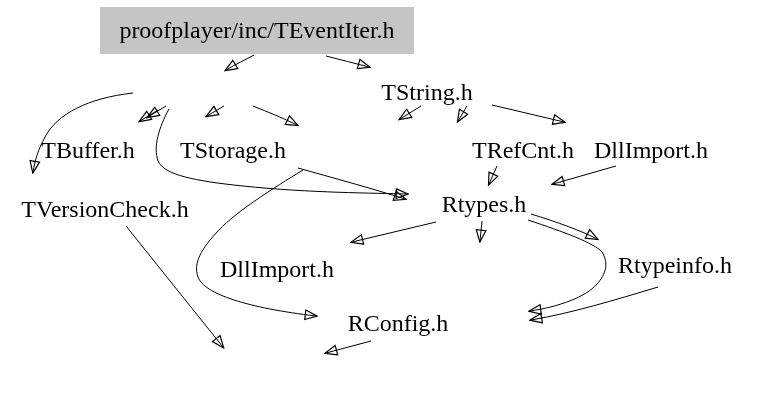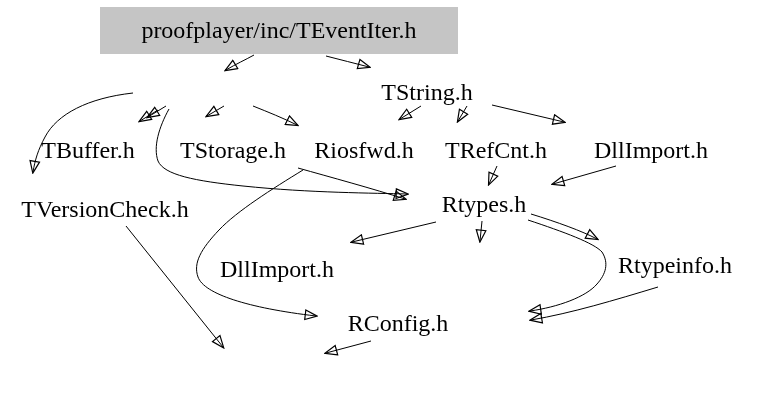--- a/index.html
+++ b/index.html
@@ -15,21 +15,21 @@
   .node{
     position:absolute;
     transform:translate(-50%,-50%);
     white-space:nowrap;
     font-size:24px;
     color:#000;
     line-height:1;
   }
   .rootbox{
     position:absolute;
-    left:100px;top:7px;width:358px;height:47px;
+    left:100px;top:7px;width:314px;height:47px;
     background:#c5c5c5;
     display:flex;align-items:center;justify-content:center;
     font-size:24px;color:#000;white-space:nowrap;
   }
 </style>
 </head>
 <body>
 
 <div id="canvas">
 
@@ -61,21 +61,20 @@
     <path d="M658,287 C615,300 572,313 531,320" marker-end="url(#arr)"></path>
     <path d="M371,341 L326,353" marker-end="url(#arr)"></path>
     <path d="M126,226 L223,347" marker-end="url(#arr)"></path>
   </svg>
 
   <div class="rootbox">proofplayer/inc/TEventIter.h</div>
 
   <div class="node" style="left:427px;top:92px">TString.h</div>
   <div class="node" style="left:88px;top:150px">TBuffer.h</div>
   <div class="node" style="left:233px;top:150px">TStorage.h</div>
-  <div class="node" style="left:364px;top:150px">Riosfwd.h</div>
-  <div class="node" style="left:496px;top:150px">TRefCnt.h</div>
+  <div class="node" style="left:523px;top:150px">TRefCnt.h</div>
   <div class="node" style="left:651px;top:150px">DllImport.h</div>
   <div class="node" style="left:484px;top:204px">Rtypes.h</div>
   <div class="node" style="left:105px;top:209px">TVersionCheck.h</div>
   <div class="node" style="left:277px;top:269px">DllImport.h</div>
   <div class="node" style="left:675px;top:265px">Rtypeinfo.h</div>
   <div class="node" style="left:398px;top:323px">RConfig.h</div>
 </div>
 
 </body></html>

